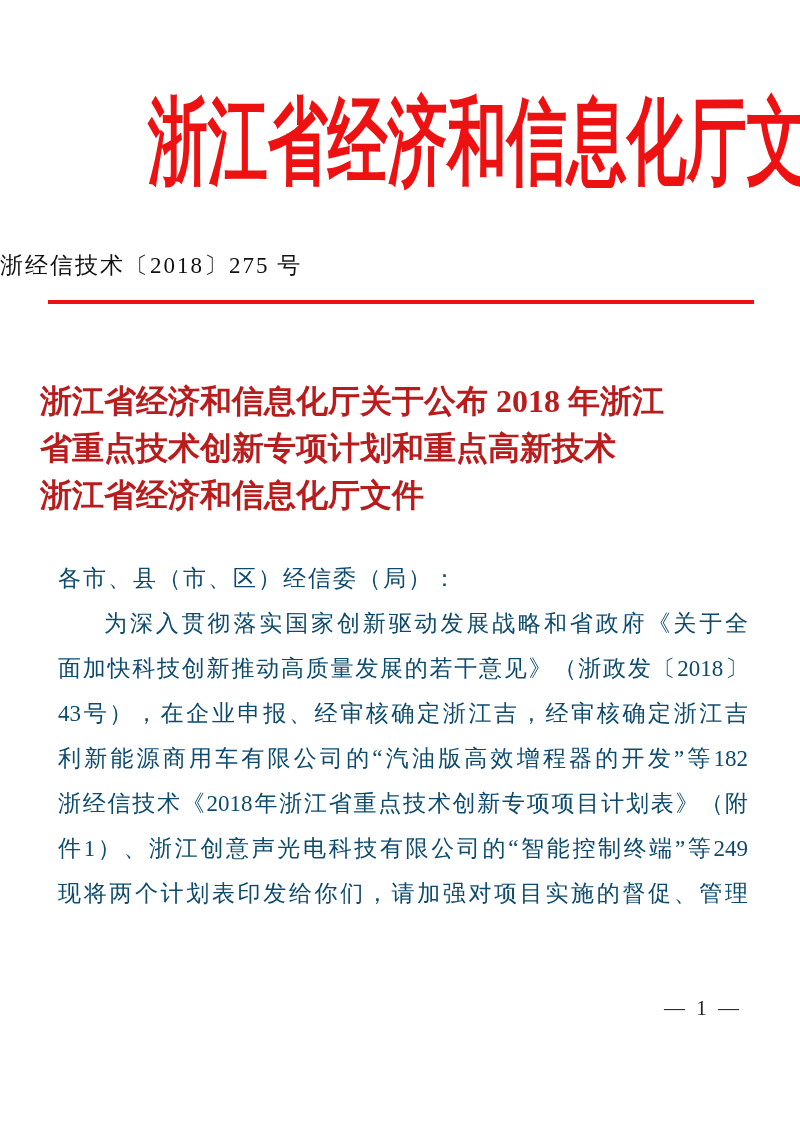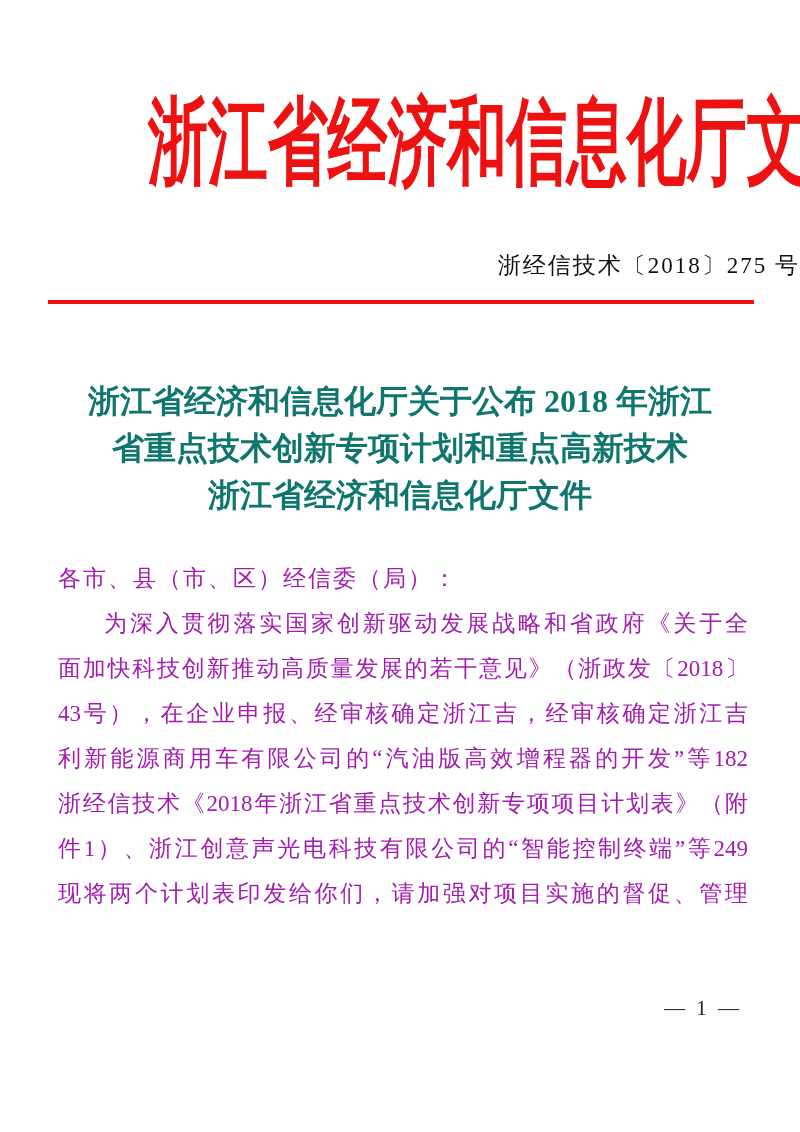--- a/index.html
+++ b/index.html
@@ -31,55 +31,54 @@
     transform: scaleX(0.63);
     transform-origin: 50% 50%;
     letter-spacing: 0px;
   }
 
   .doc-number {
     position: absolute;
     top: 250px;
     left: 0;
     width: 100%;
-    text-align: right;
+    text-align: left;
     font-size: 23px;
     line-height: 32px;
     letter-spacing: 2px;
     color: #111;
   }
 
   .red-rule {
     position: absolute;
     top: 300px;
     left: 48px;
     right: 46px;
     height: 4px;
     background: var(--accent);
   }
 
   .notice-title {
     position: absolute;
     top: 378px;
     left: 40px;
     right: 40px;
-    text-align: center;
     font-weight: bold;
     font-size: 32px;
     line-height: 47px;
-    color: #0f766e;
+    color: #b91c1c;
   }
 
   .doc-body {
     position: absolute;
     top: 556px;
     left: 58px;
     right: 52px;
     font-size: 23px;
-    color: #a21caf;
+    color: #0c4a6e;
   }
 
   .salutation {
     line-height: 45px;
     letter-spacing: 2px;
     text-align: left;
   }
 
   .para-line {
     line-height: 45px;

